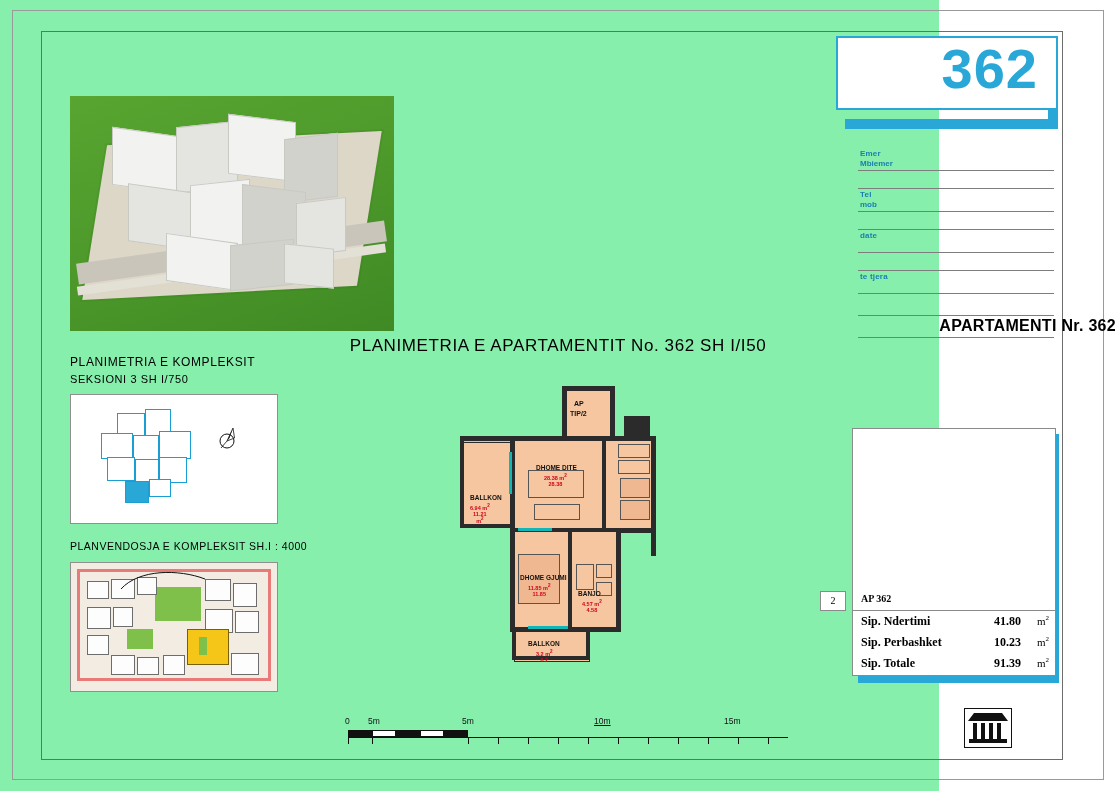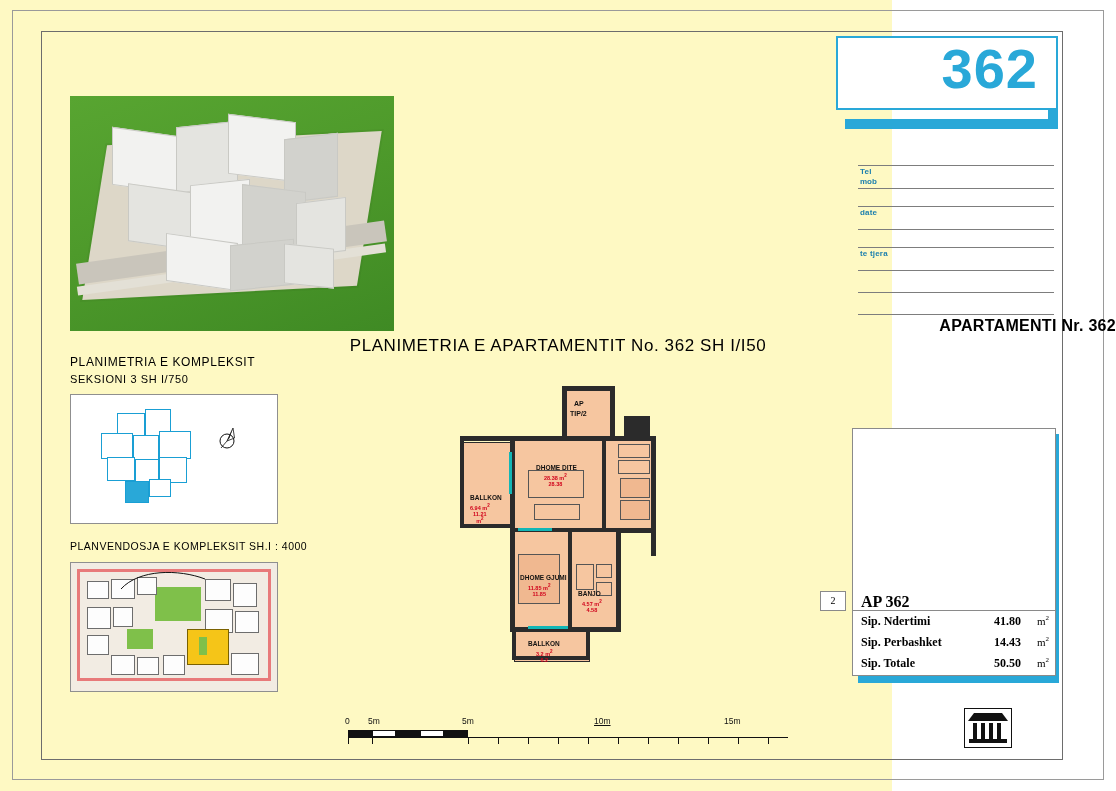--- a/index.html
+++ b/index.html
@@ -5,21 +5,22 @@
   html,body{margin:0;padding:0;}
   body{
     width:1116px;height:791px;
     background:#ffffff;
     font-family:"Liberation Sans", sans-serif;
     color:#000;
     overflow:hidden;
   }
   .sheet{
     position:absolute;left:0;top:0;width:892px;height:791px;
-    background:#fef9c3;
+    background:#86efac;
+    padding-left:47px;
   }
   .outer-border{
     position:absolute;left:12px;top:10px;width:1090px;height:768px;
     border:1px solid #9a9a9a;
   }
   .inner-border{
     position:absolute;left:41px;top:31px;width:1020px;height:727px;
     border:1px solid #6d6d6d;
   }
 
@@ -78,21 +79,21 @@
   
   .areatable{
     position:absolute;left:852px;top:590px;width:202px;height:85px;
     border:1px solid #8a8a8a;border-top:none;background:#fff;
     font-family:"Liberation Serif", serif;
   }
   .at-head{
     position:relative;height:20px;border-bottom:1px solid #8a8a8a;
   }
   .at-head span{
-    position:absolute;left:8px;top:3px;font-size:16px;font-weight:bold;
+    position:absolute;left:8px;top:3px;font-size:10px;font-weight:bold;
   }
   .at-row{
     position:relative;height:21px;
   }
   .at-row .lab{position:absolute;left:8px;top:3px;font-size:12px;font-weight:bold;}
   .at-row .val{position:absolute;right:34px;top:3px;font-size:12px;font-weight:bold;text-align:right;}
   .at-row .unit{position:absolute;right:6px;top:3px;font-size:11px;}
   .at-row .unit sup{font-size:7px;}
   .num-badge{
     position:absolute;left:820px;top:591px;width:24px;height:18px;
@@ -215,20 +216,25 @@
   <div class="outer-border"></div>
   <div class="inner-border"></div>
 
   <div class="num-shadow"></div>
   <div class="num-shadow2"></div>
   <div class="num-block">
     <div class="num">362</div>
   </div>
 
   <div class="form">
+    <div class="frow">
+      <span class="flabel">Emer</span>
+      <span class="flabel2">Mbiemer</span>
+      <span class="line"></span>
+    </div>
     <div class="frow" style="height:18px">
       <span class="line"></span>
     </div>
     <div class="frow">
       <span class="flabel">Tel</span>
       <span class="flabel2">mob</span>
       <span class="line"></span>
     </div>
     <div class="frow" style="height:18px">
       <span class="line"></span>
@@ -261,26 +267,26 @@
     <div class="at-head">
       <span>AP 362</span>
     </div>
     <div class="at-row">
       <span class="lab">Sip. Ndertimi</span>
       <span class="val">41.80</span>
       <span class="unit">m<sup>2</sup></span>
     </div>
     <div class="at-row">
       <span class="lab">Sip. Perbashket</span>
-      <span class="val">14.43</span>
+      <span class="val">10.23</span>
       <span class="unit">m<sup>2</sup></span>
     </div>
     <div class="at-row">
       <span class="lab">Sip. Totale</span>
-      <span class="val">50.50</span>
+      <span class="val">91.39</span>
       <span class="unit">m<sup>2</sup></span>
     </div>
   </div>
 
   <div class="apt-title">APARTAMENTI Nr. 362</div>
   <div class="apt-sub">PLANIMETRIA E APARTAMENTIT No. 362 SH I/I50</div>
   <div class="left-h1">PLANIMETRIA E KOMPLEKSIT</div>
   <div class="left-h2">SEKSIONI 3  SH I/750</div>
   <div class="left-h3">PLANVENDOSJA E KOMPLEKSIT SH.I : 4000</div>
 

